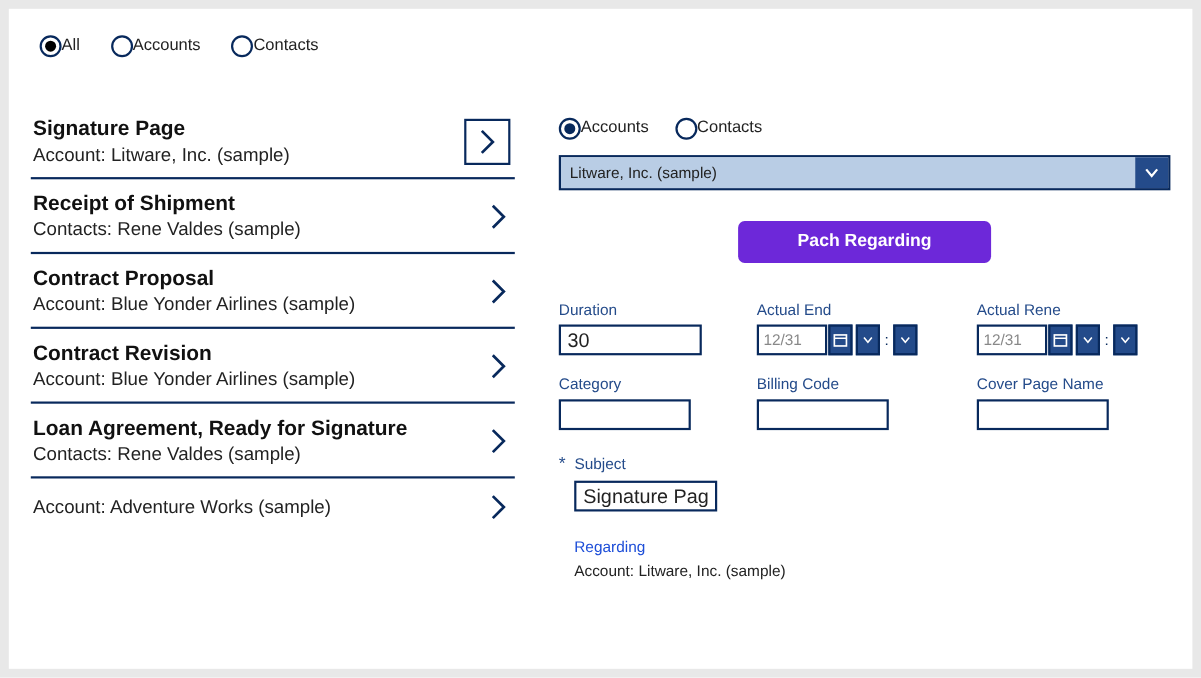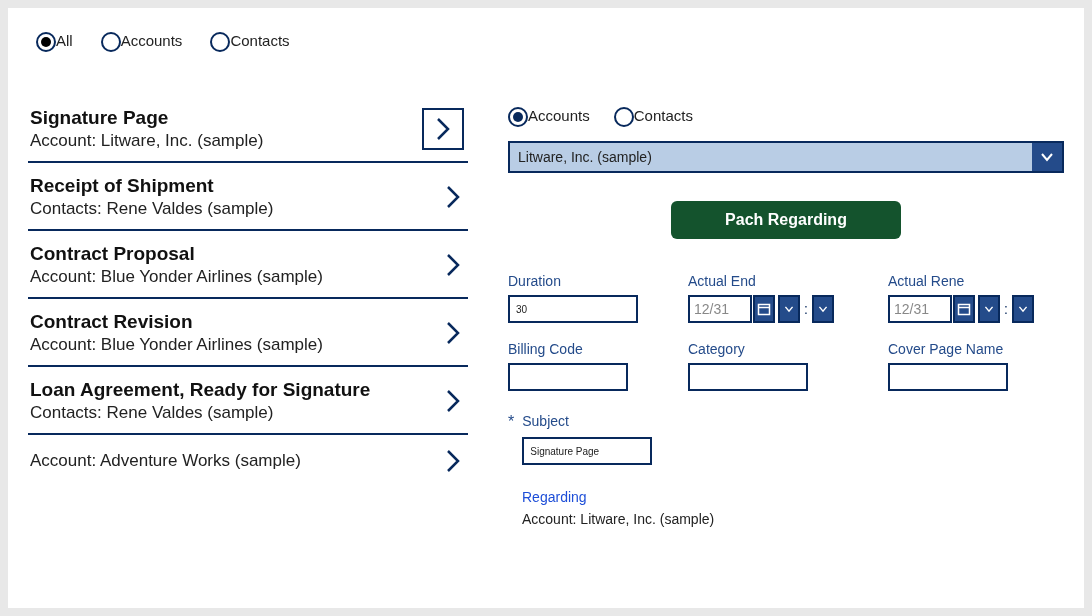--- a/index.html
+++ b/index.html
@@ -110,21 +110,21 @@
   }
   .dropdown-btn {
     width: 30px;
     background: #244b8a;
     display: flex; align-items:center; justify-content:center;
   }
   .dropdown-btn svg { width:14px; height:10px; }
   .dropdown-btn svg path { stroke:#fff; stroke-width:2; fill:none; }
 
   .pach-btn {
-    background: #14532d;
+    background: #6d28d9;
     color: #fff;
     border: none;
     border-radius: 6px;
     padding: 10px 54px;
     font-size: 16px;
     font-weight: 600;
     display: block;
     margin: 0 auto 34px auto;
     cursor:pointer;
   }
@@ -138,21 +138,21 @@
   .field { }
   .field-label {
     font-size: 14px;
     color: #244b8a;
     margin-bottom: 6px;
   }
   .field input[type=text] {
     border: 2px solid #08295c;
     height: 28px;
     padding: 2px 6px;
-    font-size: 10px;
+    font-size: 18px;
     width: 130px;
     color:#222;
   }
   .field input.empty { width:120px; }
 
   .date-field {
     display:flex; align-items:center; gap:3px;
   }
   .date-input {
     border:2px solid #08295c;
@@ -366,26 +366,26 @@
             <span class="colon">:</span>
             <div class="mini-dd">
                 <svg viewBox="0 0 14 10" width="10" height="8">
                   <path d="M2 2 L7 8 L12 2"></path>
                 </svg>
               </div>
           </div>
         </div>
 
         <div class="field">
+          <div class="field-label">Category</div>
+          <input type="text" class="empty" value="" style="">
+        </div>
+
+        <div class="field">
           <div class="field-label">Billing Code</div>
-          <input type="text" class="empty" value="" style="">
-        </div>
-
-        <div class="field">
-          <div class="field-label">Category</div>
           <input type="text" class="empty" value="" style="">
         </div>
 
         <div class="field">
           <div class="field-label">Cover Page Name</div>
           <input type="text" class="empty" value="" style="">
         </div>
 
       </div>
 

